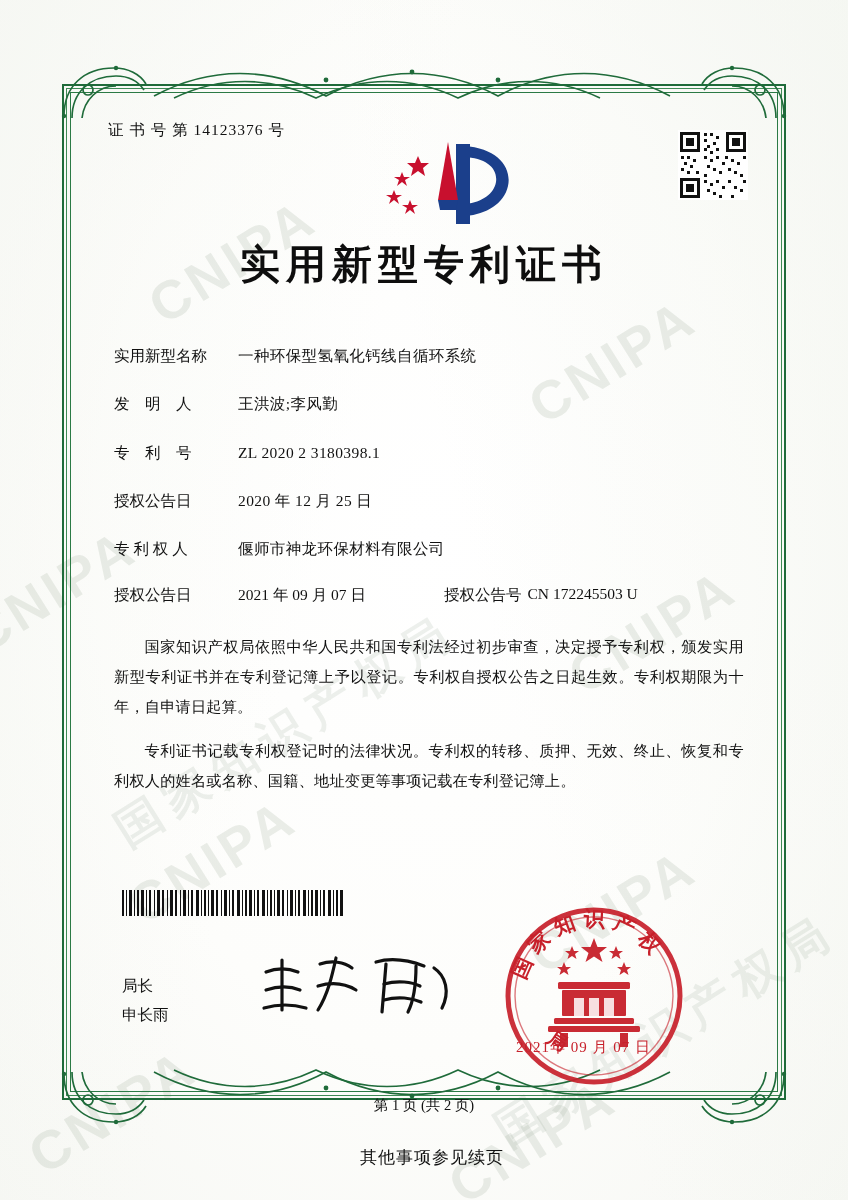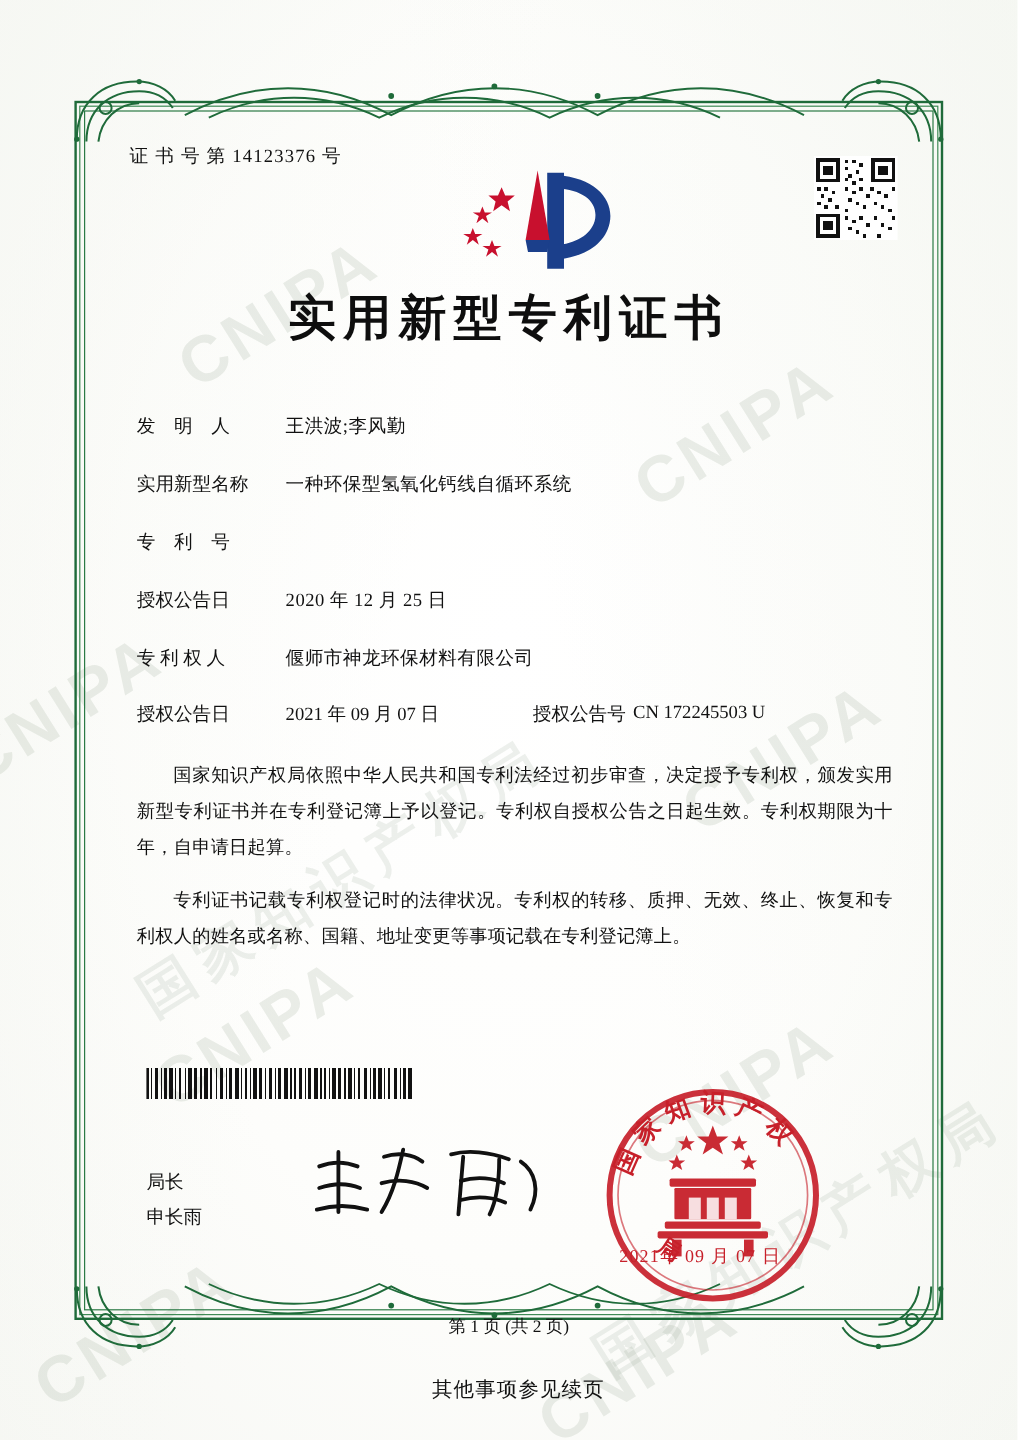--- a/index.html
+++ b/index.html
@@ -438,29 +438,30 @@
             <rect x="53" y="65" width="3" height="3"></rect>
             <rect x="65" y="50" width="3" height="3"></rect>
         </g>
       </svg>
     </div>
 
     <div class="title">实用新型专利证书</div>
 
     <div class="fields">
       <div class="field">
+        <span class="lbl">实用新型名称</span>
+        <span class="val">一种环保型氢氧化钙线自循环系统</span>
+      </div>
+      <div class="field">
         <span class="lbl">发　明　人</span>
         <span class="val">王洪波;李风勤</span>
       </div>
       <div class="field">
-        <span class="lbl">实用新型名称</span>
-        <span class="val">一种环保型氢氧化钙线自循环系统</span>
-      </div>
-      <div class="field">
         <span class="lbl">专　利　号</span>
+        <span class="val">ZL 2020 2 3180398.1</span>
       </div>
       <div class="field">
         <span class="lbl">授权公告日</span>
         <span class="val">2020 年 12 月 25 日</span>
       </div>
       <div class="field">
         <span class="lbl">专 利 权 人</span>
         <span class="val">偃师市神龙环保材料有限公司</span>
       </div>
 

